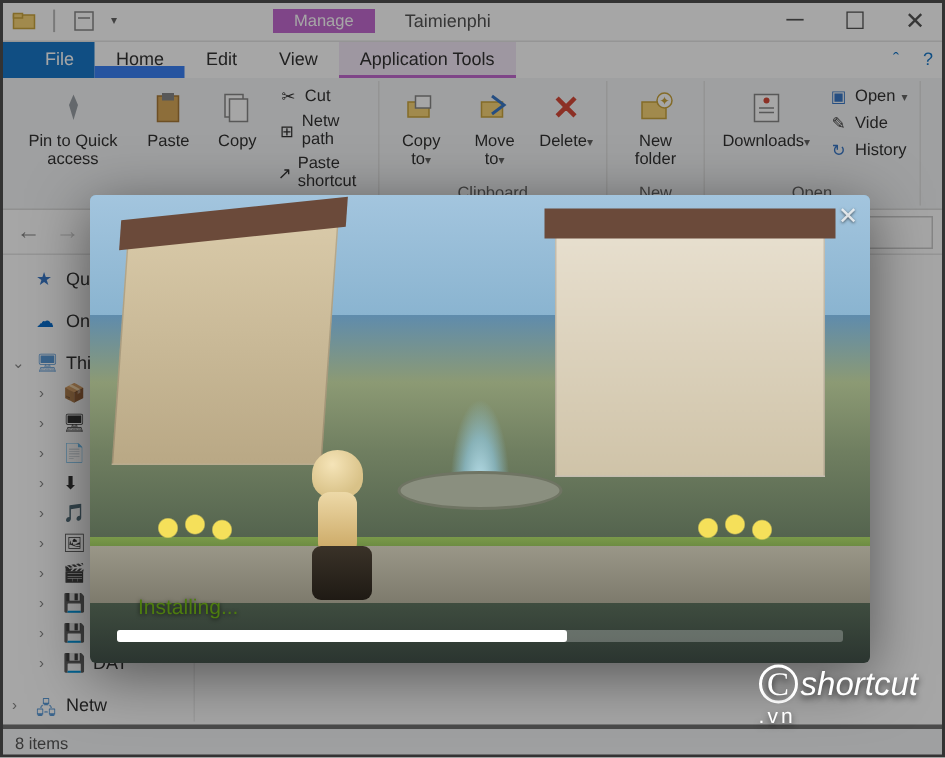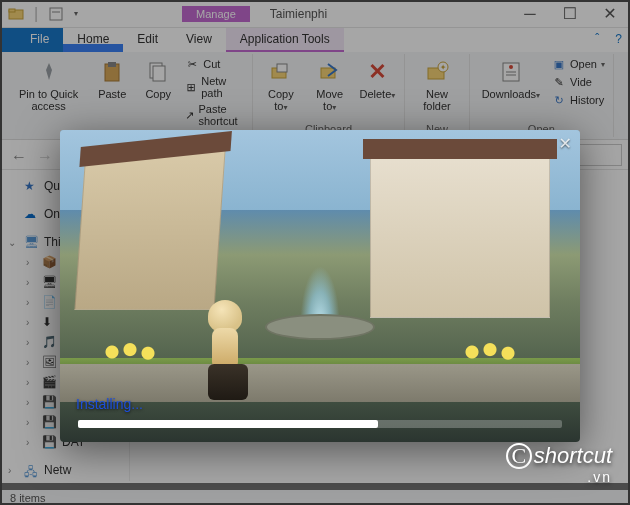--- a/index.html
+++ b/index.html
@@ -41,21 +41,21 @@
 .search-box { width: 170px; height: 22px; border: 1px solid #ccc; display: flex; align-items: center; padding: 0 6px; font-size: 12px; color: #888; }
 
 
 .navpane { position: absolute; left: 0; top: 170px; width: 130px; bottom: 24px; background: #fff; border-right: 1px solid #eee; font-size: 12px; color: #333; padding: 6px 4px; overflow: hidden; }
 .nav-item { display: flex; align-items: center; gap: 6px; padding: 3px 4px; white-space: nowrap; }
 .nav-item.header { font-weight: normal; }
 .nav-ico { width: 14px; height: 14px; flex-shrink: 0; }
 .nav-expand { width: 10px; color: #888; font-size: 10px; }
 
 
-.statusbar { position: absolute; bottom: 0; left: 0; right: 0; height: 22px; background: #f5f6f7; border-top: 7px solid #737373; display: flex; align-items: center; font-size: 11px; color: #555; padding: 0 10px; gap: 16px; }
+.statusbar { position: absolute; bottom: 0; left: 0; right: 0; height: 22px; background: #f5f6f7; border-top: 3px solid #737373; display: flex; align-items: center; font-size: 11px; color: #555; padding: 0 10px; gap: 16px; }
 
 
 .dim-overlay { position: absolute; inset: 0; background: rgba(0,0,0,0.35); }
 .installer { position: absolute; left: 60px; top: 130px; width: 520px; height: 312px; border-radius: 4px; overflow: hidden; box-shadow: 0 8px 40px rgba(0,0,0,0.5); }
 .installer-bg { position: absolute; inset: 0; background: linear-gradient(180deg, #7aa9c9 0%, #5d8baf 25%, #8c9a74 40%, #6f7e60 55%, #4a5a48 80%, #2b3530 100%); }
 .sky { position: absolute; top: 0; left: 0; right: 0; height: 80px; background: linear-gradient(180deg, #a3c5de 0%, #8ab4d0 100%); }
 .building { position: absolute; background: linear-gradient(180deg, #d8c9a8 0%, #b9a885 100%); border: 1px solid rgba(0,0,0,0.15); }
 .building.b1 { left: 20px; top: 20px; width: 140px; height: 160px; transform: skewX(-4deg); }
 .building.b2 { right: 30px; top: 18px; width: 180px; height: 170px; background: linear-gradient(180deg, #e8e0d0 0%, #cfc3a8 100%); }
 .roof { position: absolute; background: #6b4a3a; height: 20px; }
@@ -68,27 +68,27 @@
 .char-hair { position: absolute; top: 0; left: 18px; width: 34px; height: 32px; background: radial-gradient(circle at 40% 30%, #f5e4b8 0%, #d9c288 70%); border-radius: 50% 50% 40% 40%; }
 .char-body { position: absolute; top: 28px; left: 22px; width: 26px; height: 42px; background: linear-gradient(180deg, #edd9a8 0%, #c9a560 100%); border-radius: 8px; }
 .char-legs { position: absolute; top: 64px; left: 18px; width: 40px; height: 36px; background: linear-gradient(180deg, #3a3228 0%, #1f1a14 100%); border-radius: 6px; }
 .wall { position: absolute; bottom: 40px; left: 0; right: 0; height: 38px; background: linear-gradient(180deg, #9a9788 0%, #7d7a6c 100%); }
 .grass { position: absolute; bottom: 70px; left: 0; right: 0; height: 14px; background: linear-gradient(180deg, #7a9a4a 0%, #5d7a38 100%); }
 .flowers { position: absolute; bottom: 78px; width: 60px; height: 24px; }
 .flowers::before { content: ""; position: absolute; inset: 0; background: radial-gradient(circle at 20% 50%, #f5e05a 0 6px, transparent 7px), radial-gradient(circle at 50% 40%, #f5e05a 0 6px, transparent 7px), radial-gradient(circle at 80% 55%, #f5e05a 0 6px, transparent 7px); }
 .flowers.f1 { left: 40px; }
 .flowers.f2 { right: 60px; }
 .installer-close { position: absolute; top: 4px; right: 8px; color: rgba(255,255,255,0.8); font-size: 16px; font-weight: 300; text-shadow: 0 1px 2px rgba(0,0,0,0.6); }
-.install-text { position: absolute; left: 16px; bottom: 30px; color: #1d4ed8; font-size: 14px; text-shadow: 0 1px 3px rgba(0,0,0,0.7); }
+.install-text { position: absolute; left: 32px; bottom: 30px; color: #4d7c0f; font-size: 14px; text-shadow: 0 1px 3px rgba(0,0,0,0.7); }
 .progress { position: absolute; left: 18px; right: 18px; bottom: 14px; height: 8px; background: rgba(255,255,255,0.25); border-radius: 2px; }
 .progress-fill { height: 100%; background: #fff; border-radius: 2px; }
 
 
 .watermark { position: absolute; right: 18px; bottom: 20px; color: #fff; font-family: Georgia, serif; font-size: 22px; font-style: italic; text-shadow: 0 2px 4px rgba(0,0,0,0.7); }
-.watermark .sub { font-size: 14px; display: block; text-align: right; font-family: sans-serif; font-style: normal; letter-spacing: 2px; }
+.watermark .sub { font-size: 14px; display: block; text-align: left; font-family: sans-serif; font-style: normal; letter-spacing: 2px; }
 .watermark .circ { display: inline-block; width: 26px; height: 26px; border: 2px solid #fff; border-radius: 50%; text-align: center; line-height: 22px; font-style: normal; font-family: Georgia, serif; margin-right: 2px; }
 .frame-border { position: absolute; inset: 0; border: 2px solid #333; pointer-events: none; }
 </style>
 </head>
 <body>
 
 <div class="titlebar">
   <div class="qat">
     <span class="qat-icon">
         <svg width="16" height="16">

